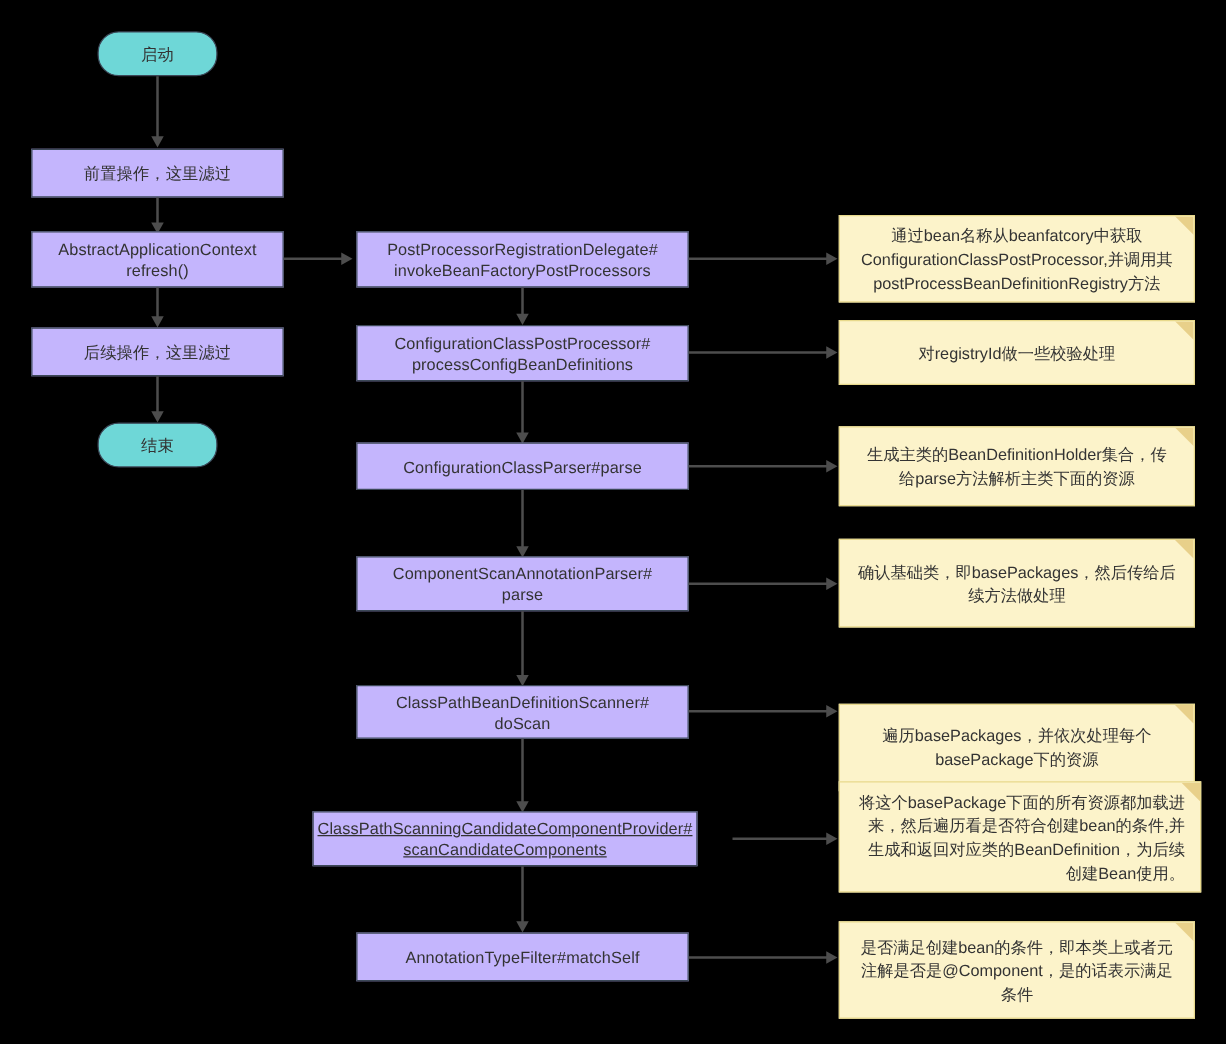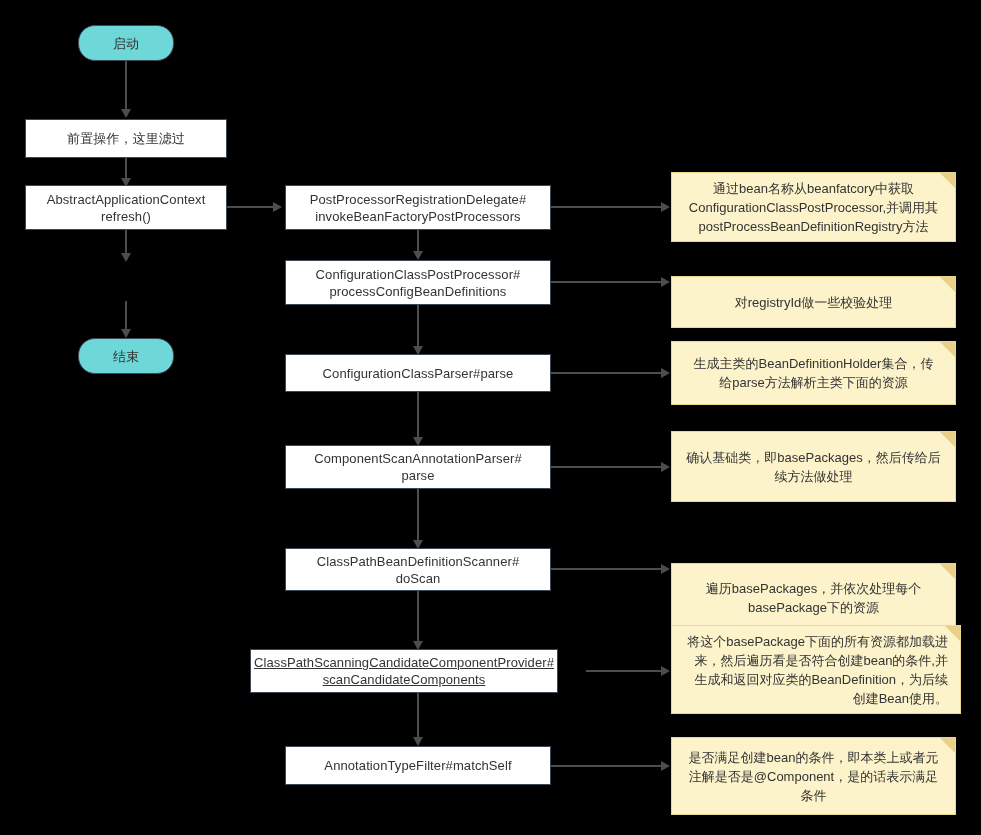--- a/index.html
+++ b/index.html
@@ -26,21 +26,21 @@
     align-items: center;
     justify-content: center;
     text-align: center;
     color: #333333;
     font-size: 13px;
     line-height: 17px;
     letter-spacing: 0.1px;
     padding: 2px 6px;
   }
   .node.process {
-    background: #ffffff;
+    background: #c4b5fd;
     border: 1.6px solid #3c4858;
   }
   .node.terminal {
     background: #6ed7d7;
     border: 1.6px solid #3c4858;
     border-radius: 17px;
   }
 
   
   .note {
@@ -116,20 +116,23 @@
   <div class="arrowhead down" style="left:121px; top:178px;"></div>
 
   <div class="node process" style="left:25px; top:185px; width:202px; height:45px; white-space:pre-line;">
     <span>AbstractApplicationContext
 refresh()</span>
   </div>
 
   <div class="edge v" style="left:125px; top:230px; height:27px;"></div>
   <div class="arrowhead down" style="left:121px; top:253px;"></div>
 
+  <div class="node process" style="left:25px; top:262px; width:202px; height:39px;">
+    <span>后续操作，这里滤过</span>
+  </div>
 
   <div class="edge v" style="left:125px; top:301px; height:32px;"></div>
   <div class="arrowhead down" style="left:121px; top:329px;"></div>
 
   <div class="node terminal" style="left:78px; top:338px; width:96px; height:36px;">
     <span>结束</span>
   </div>
 
   <div class="edge h" style="left:227px; top:206px; width:48px;"></div>
   <div class="arrowhead right" style="left:273px; top:202px;"></div>
@@ -206,21 +209,21 @@
   <div class="edge h" style="left:551px; top:765px; width:112px;"></div>
   <div class="arrowhead right" style="left:661px; top:761px;"></div>
 
   <div class="note" style="left:671px; top:172px; width:285px; height:70px;">
     <span class="note-text">通过bean名称从beanfatcory中获取
 ConfigurationClassPostProcessor,并调用其
 postProcessBeanDefinitionRegistry方法</span>
     <span class="fold"></span>
   </div>
 
-  <div class="note" style="left:671px; top:256px; width:285px; height:52px;margin-top:20px;">
+  <div class="note" style="left:671px; top:256px; width:285px; height:52px;">
     <span class="note-text">对registryId做一些校验处理</span>
     <span class="fold"></span>
   </div>
 
   <div class="note" style="left:671px; top:341px; width:285px; height:64px;">
     <span class="note-text">生成主类的BeanDefinitionHolder集合，传
 给parse方法解析主类下面的资源</span>
     <span class="fold"></span>
   </div>
 

